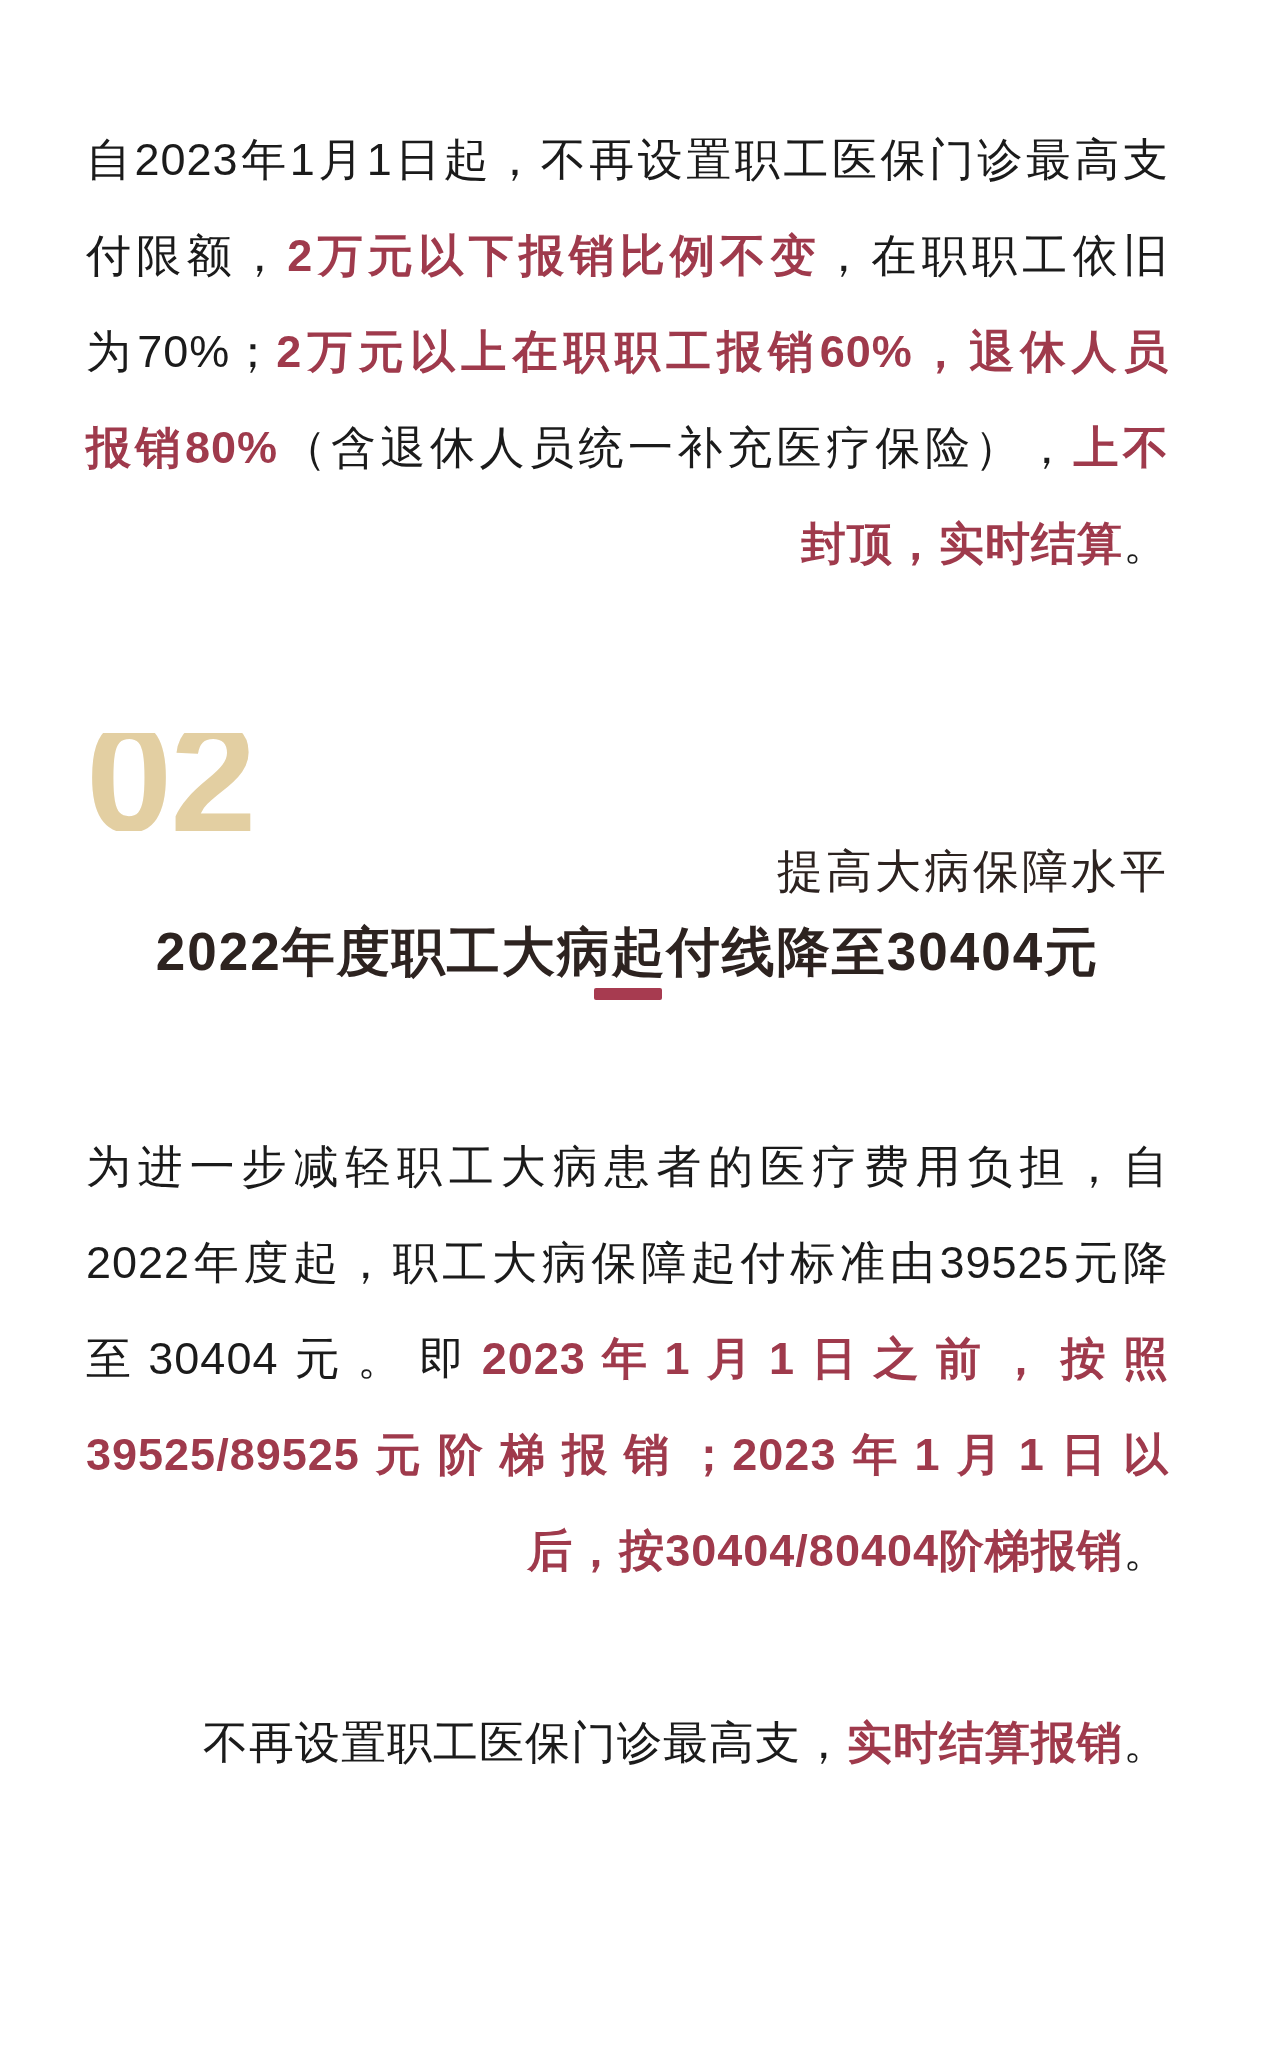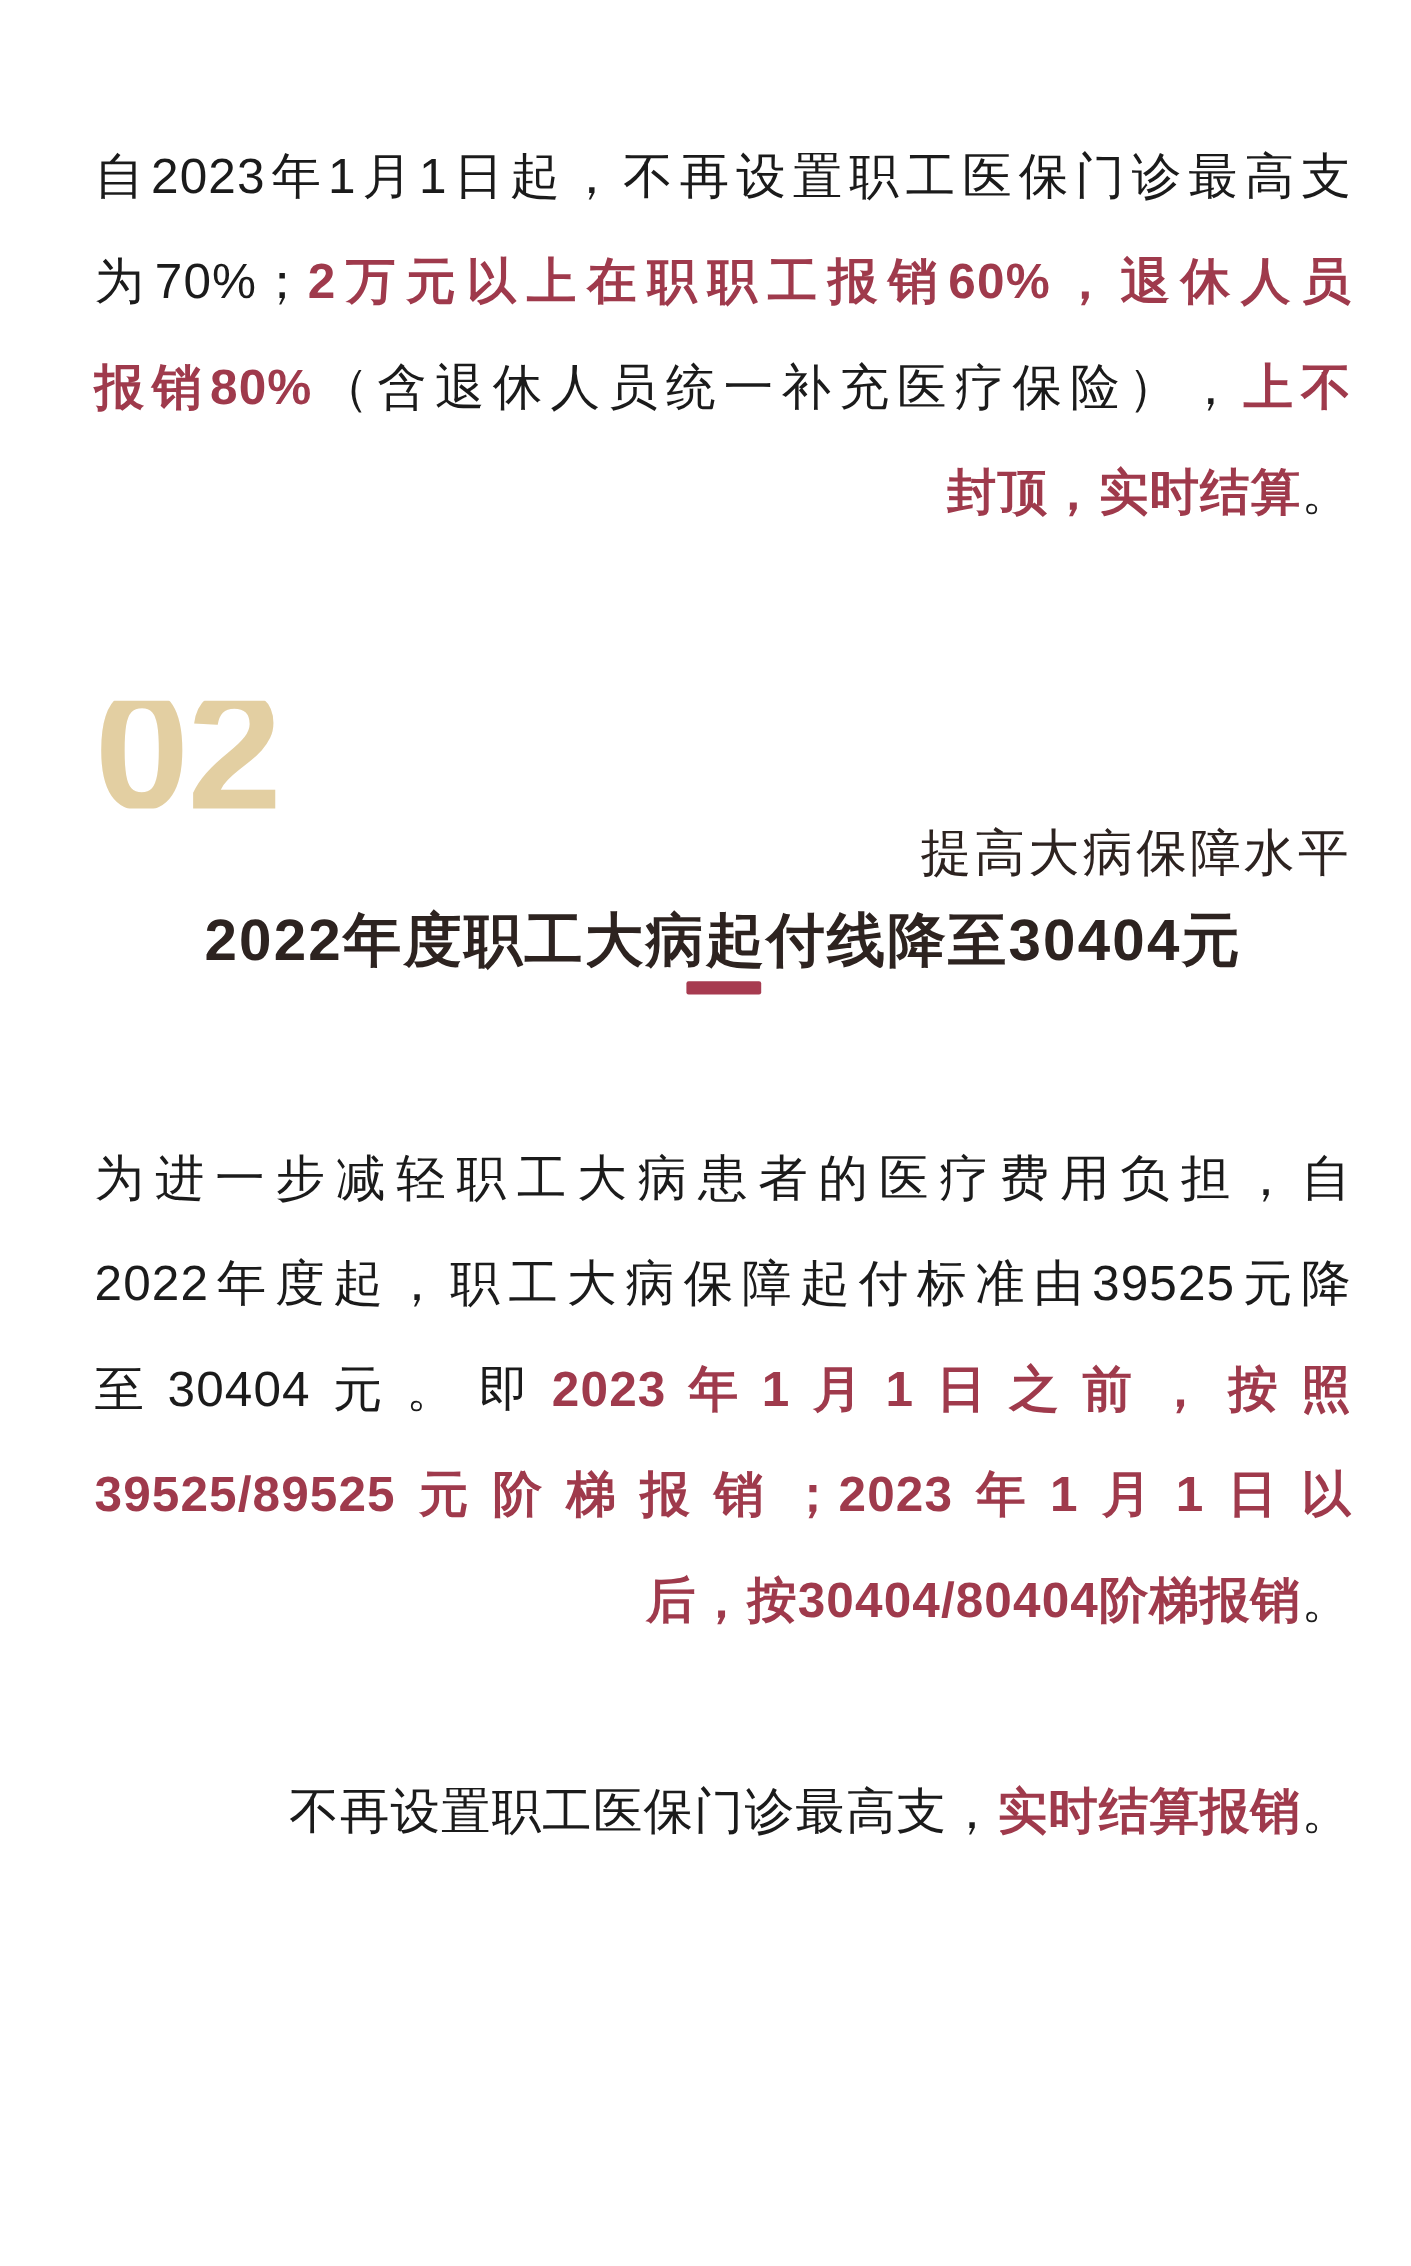--- a/index.html
+++ b/index.html
@@ -7,21 +7,21 @@
     width: 1283px;
     height: 2060px;
     background: #ffffff;
     overflow: hidden;
     font-family: "Liberation Sans", "DejaVu Sans", sans-serif;
   }
   .page {
     box-sizing: border-box;
     width: 1283px;
     height: 2060px;
-    padding: 112px 54px 0 86px;
+    padding: 112px 114px 0 86px;
     overflow: hidden;
   }
   
   .para {
     font-size: 45px;
     line-height: 96px;
     color: #1b1b1b;
     letter-spacing: 1px;
   }
   .para .line { text-align: right; }
@@ -74,20 +74,21 @@
   #para-3 { margin-top: 95px; }
   #para-4 { margin-top: 96px; }
 </style>
 </head>
 <body>
 
 <div class="page">
 
   <div class="para" id="para-1">
       <div class="line full"><span class="tx">自2023年1月1日起，不再设置职工医保门诊最高支</span></div>
+      <div class="line full"><span class="tx">付限额，</span><span class="hl">2万元以下报销比例不变</span><span class="tx">，在职职工依旧</span></div>
       <div class="line full"><span class="tx">为70%；</span><span class="hl">2万元以上在职职工报销60%，退休人员</span></div>
       <div class="line full"><span class="hl">报销80%</span><span class="tx">（含退休人员统一补充医疗保险），</span><span class="hl">上不</span></div>
       <div class="line"><span class="hl">封顶，实时结算</span><span class="tx">。</span></div>
     </div>
 
   <div class="section-head">
     <div class="sec-num-clip">
       <div class="sec-num">02</div>
     </div>
     <div class="sec-title">提高大病保障水平</div>

